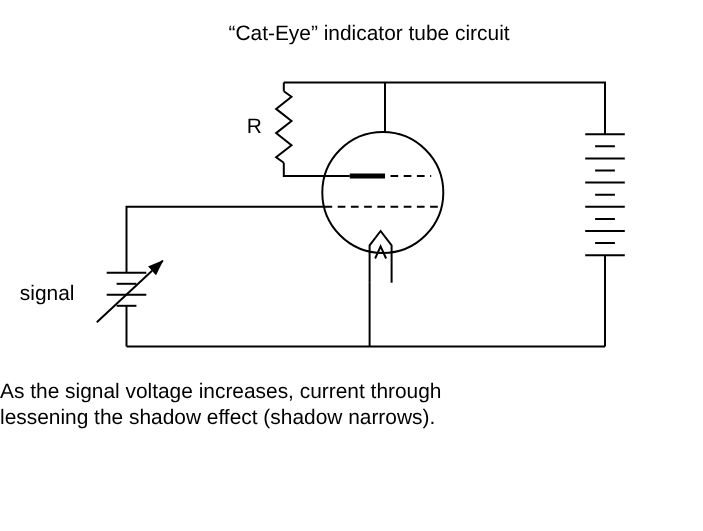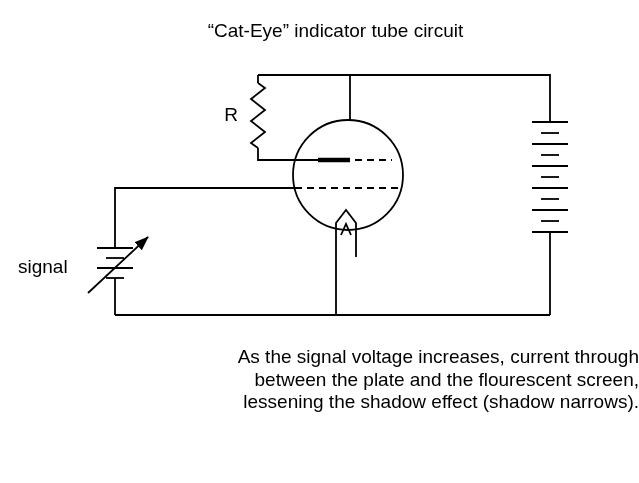--- a/index.html
+++ b/index.html
@@ -28,21 +28,21 @@
   .circuit-svg {
     position: absolute;
     top: 55px;
     left: 0;
   }
   .caption {
     position: absolute;
     top: 346px;
     left: 0;
     width: 100%;
-    text-align: right;
+    text-align: left;
     font-size: 19px;
     line-height: 22.5px;
   }
   .svg-label {
     font-family: "Liberation Sans", "DejaVu Sans", sans-serif;
     font-size: 19px;
     fill: #000000;
   }
   .wire {
     stroke: #000000;
@@ -118,17 +118,16 @@
       <path class="wire" d="M541,166 H559"></path>
       <path class="wire" d="M532,177 H568"></path>
       <path class="wire" d="M550,177 V260"></path>
     </g>
 
     <path class="wire" d="M115,260 H550"></path>
   </svg>
 
   <div class="caption">
     <div>As the signal voltage increases, current through</div>
-    <div>between the plate and the flourescent screen,</div>
     <div>lessening the shadow effect (shadow narrows).</div>
   </div>
 
 </div>
 
 </body></html>

